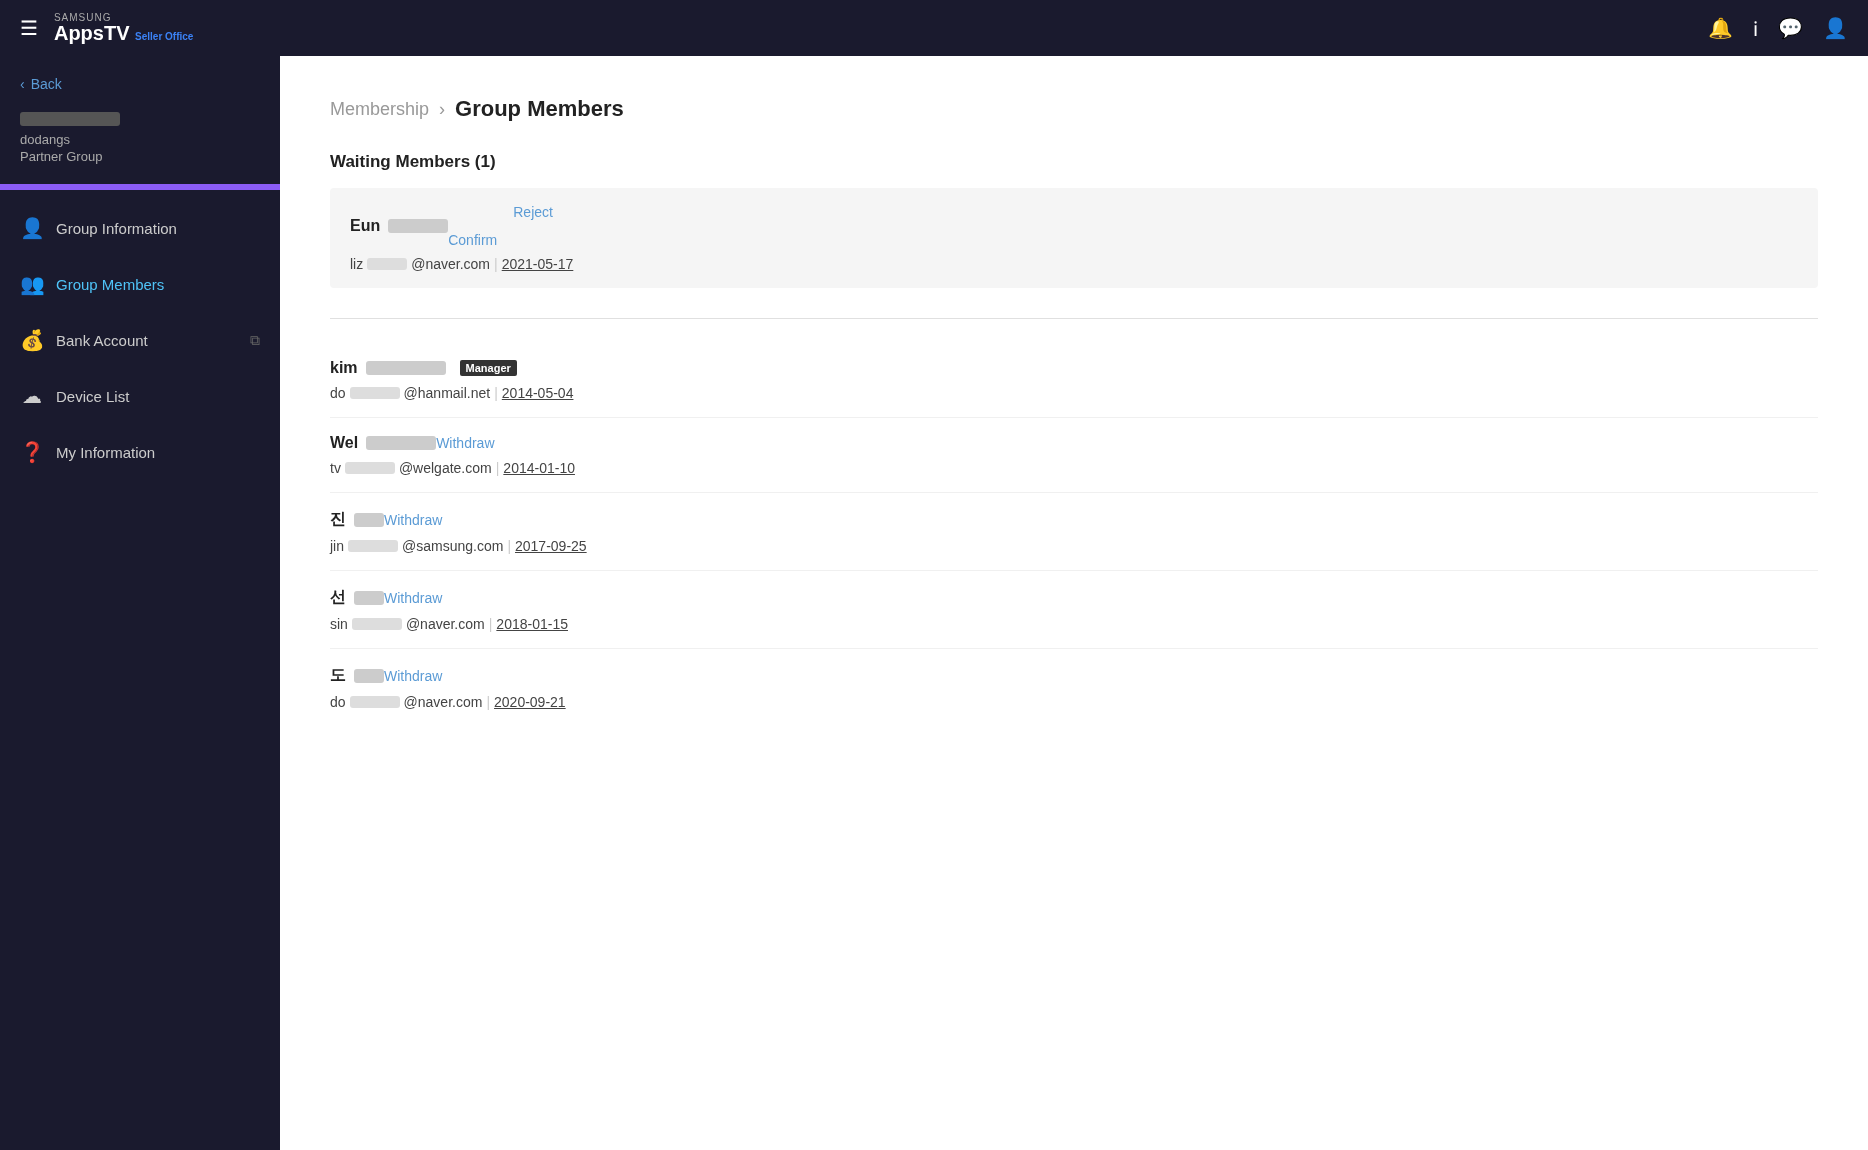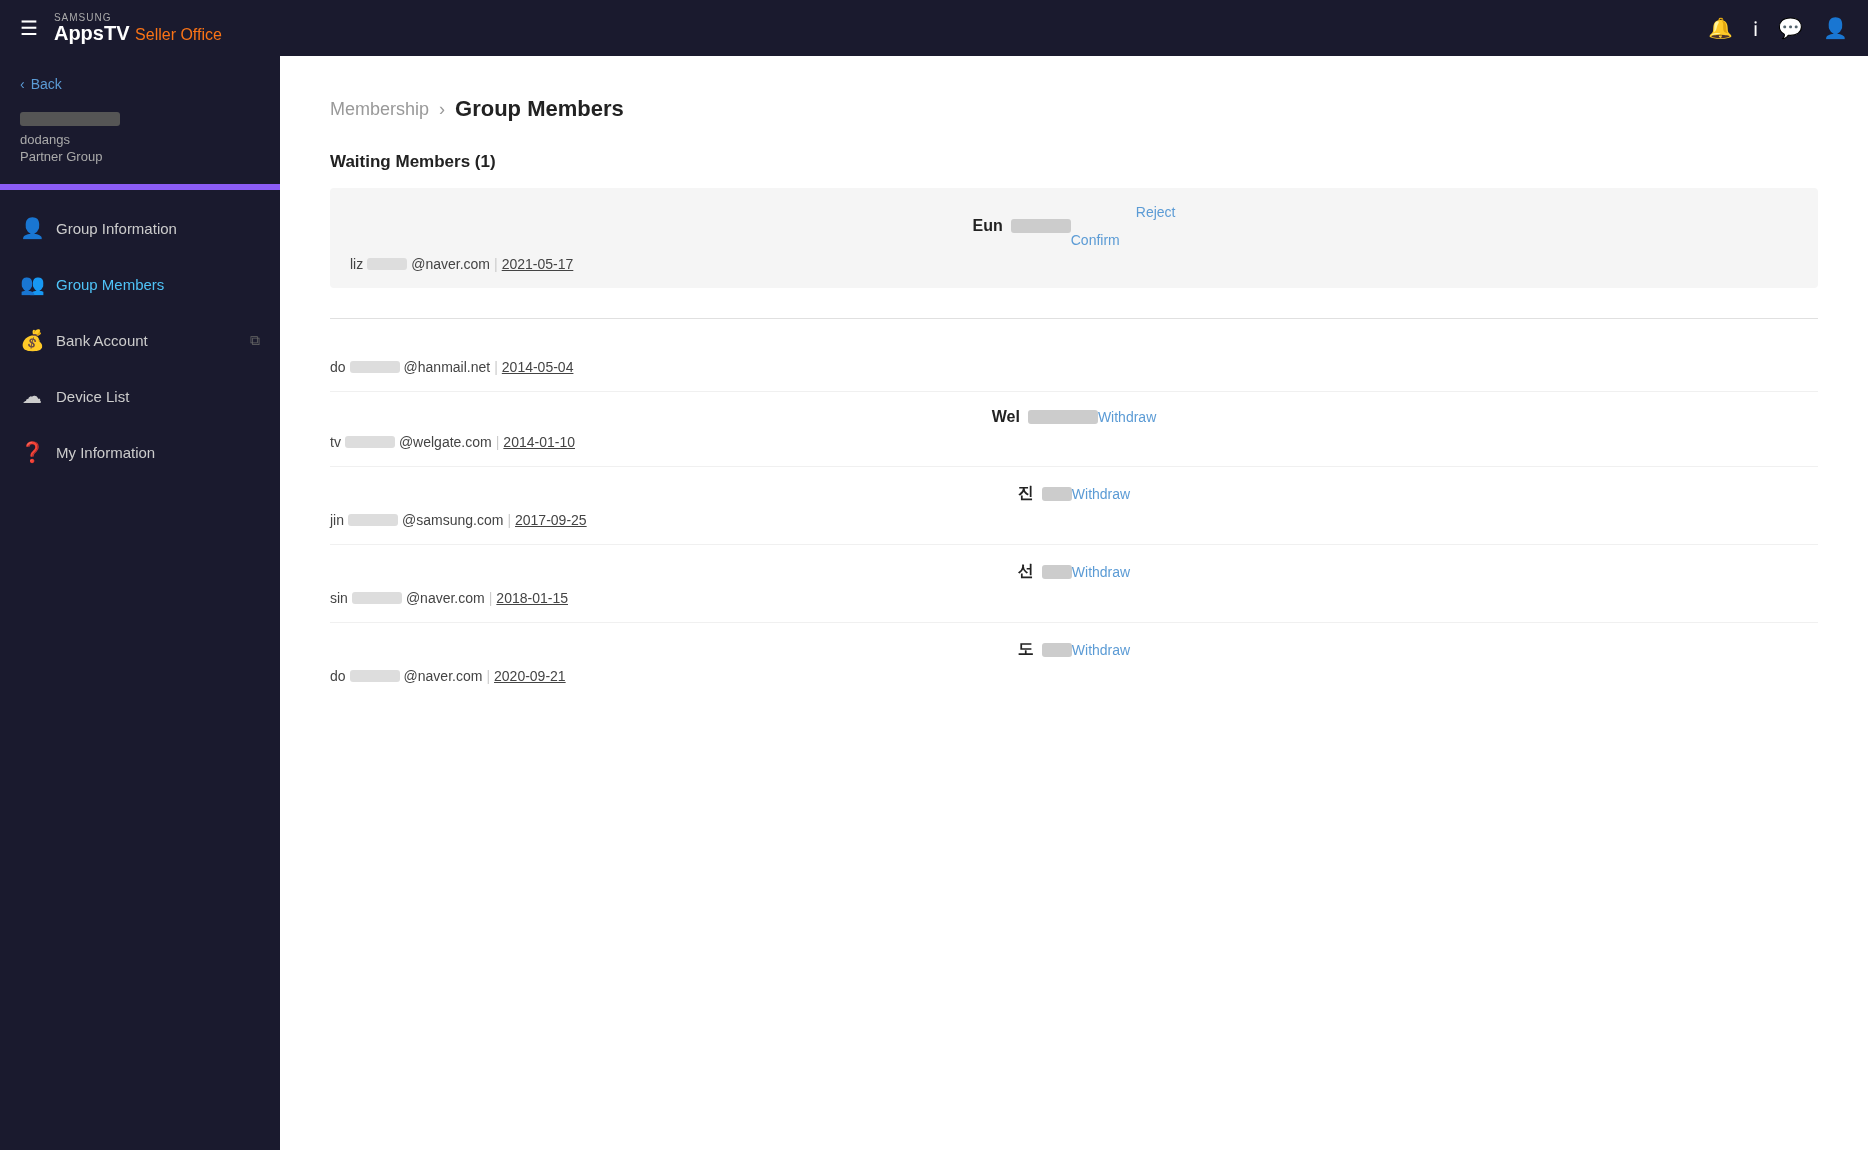--- a/index.html
+++ b/index.html
@@ -34,23 +34,23 @@
       color: #aaa;
       font-size: 10px;
       letter-spacing: 1px;
     }
     .logo-appstv {
       color: #fff;
       font-size: 20px;
       font-weight: 700;
     }
     .logo-appstv span {
-      font-weight: 400;
-      font-size: 16px;
-      color: #f97316;
+      font-weight: 700;
+      font-size: 10px;
+      color: #3b82f6;
     }
     .header-right {
       display: flex;
       align-items: center;
       gap: 20px;
     }
     .header-icon {
       color: #fff;
       font-size: 20px;
       cursor: pointer;
@@ -172,21 +172,21 @@
     }
     .member-waiting-card {
       background: #f5f5f5;
       border-radius: 4px;
       padding: 16px 20px;
       margin-bottom: 2px;
     }
     .member-name-row {
       display: flex;
       align-items: center;
-      justify-content: center;
+      justify-content: flex-start;
       margin-bottom: 8px;
     }
     .member-name {
       font-size: 16px;
       font-weight: 600;
       color: #222;
       display: flex;
       align-items: center;
       gap: 8px;
     }
@@ -376,20 +376,27 @@
           <span class="member-date">2021-05-17</span>
         </div>
       </div>
     </div>
 
     <hr class="divider">
 
     <div class="group-section">
 
       <div class="member-card">
+        <div class="member-name-row">
+          <div class="member-name">
+            <span>kim</span>
+            <span class="blurred-text" style="width:80px;"></span>
+            <span class="manager-badge">Manager</span>
+          </div>
+        </div>
         <div class="member-info-row">
           <span class="member-email">do</span>
           <span class="blurred-email" style="width:50px;"></span>
           <span class="member-email">@hanmail.net</span>
           <span class="member-separator">|</span>
           <span class="member-date">2014-05-04</span>
         </div>
       </div>
 
       <div class="member-card">

